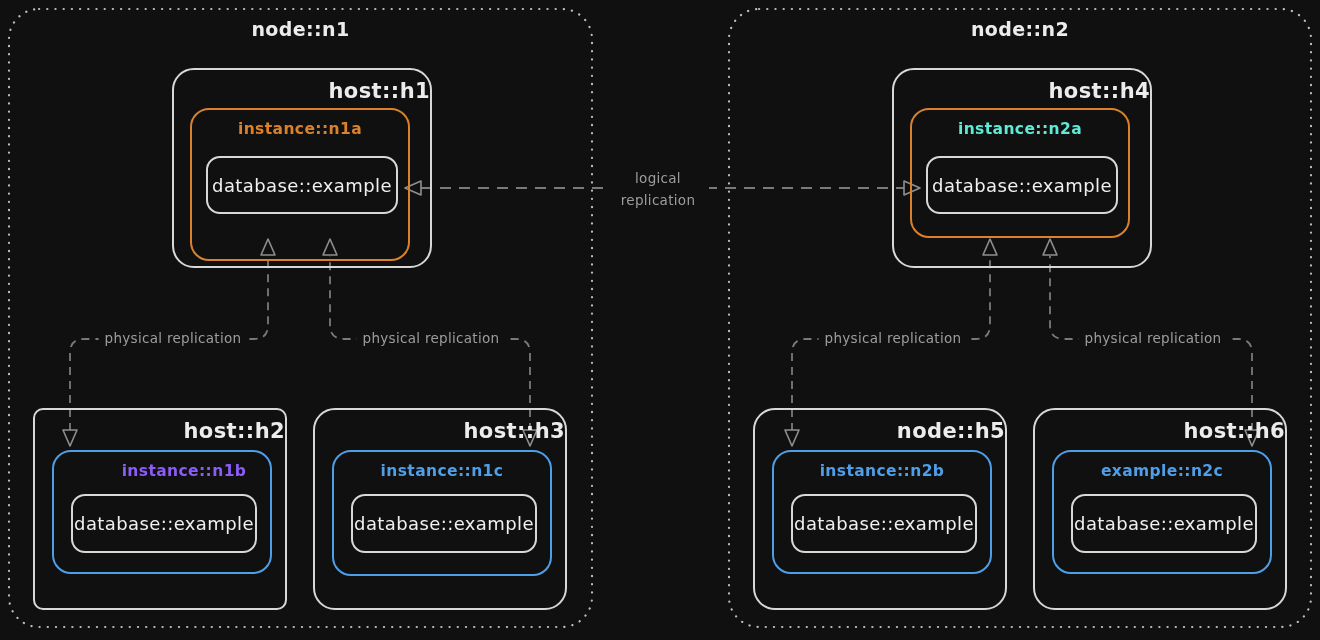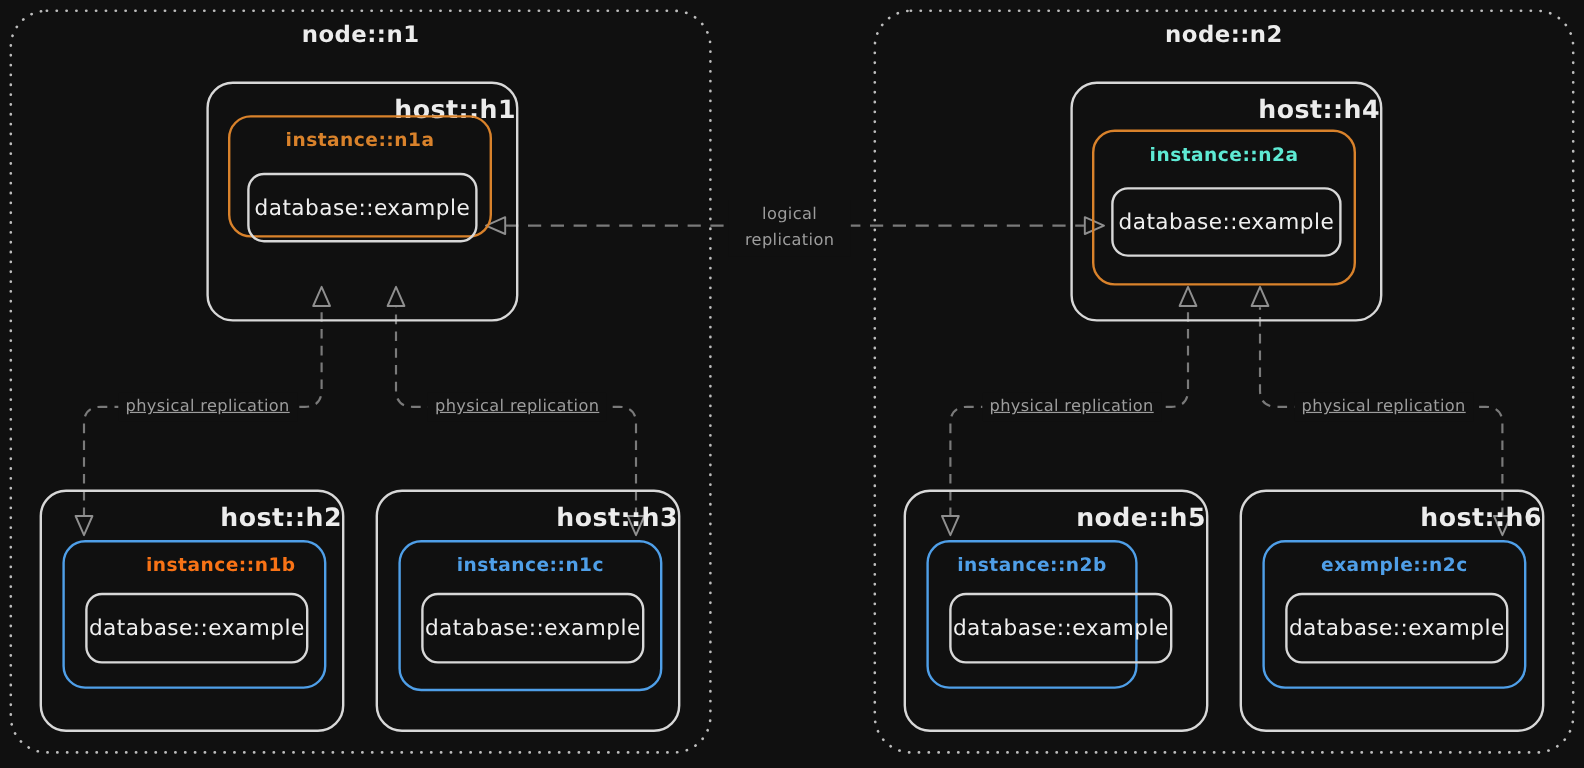--- a/index.html
+++ b/index.html
@@ -51,21 +51,21 @@
     position: absolute;
     transform: translate(-50%, -50%);
     background: #101010;
     color: #9d9d9d;
     font-size: 13.5px;
     letter-spacing: 0.3px;
     text-align: center;
     padding: 1px 6px;
     line-height: 1.6;
   }
-  .nowrap { white-space: nowrap; text-decoration: underline; }
+  .nowrap { white-space: nowrap; }
   .wrap2 { width: 86px; padding: 2px 8px; }
 </style>
 </head>
 <body>
 
 <div id="canvas">
 
   <svg id="edge-layer" viewBox="0 0 1320 640">
 
     <rect x="9" y="9" width="583" height="618" rx="30" fill="none" stroke="#bdbdbd" stroke-width="2.2" stroke-linecap="round" stroke-dasharray="0.2 8"></rect>
@@ -91,32 +91,32 @@
     <polygon points="1043,255 1057,255 1050,239" fill="#101010" stroke="#8f8f8f" stroke-width="1.6" stroke-linejoin="round"></polygon>
     <polygon points="1245,430 1259,430 1252,446" fill="#101010" stroke="#8f8f8f" stroke-width="1.6" stroke-linejoin="round"></polygon>
   </svg>
 
   <div class="box" style="left:8px; top:8px; width:585px; height:620px;">
     <div class="box-label node-label">node::n1</div>
   </div>
 
   <div class="box host" style="left:172px; top:68px; width:260px; height:200px;">
     <div class="box-label host-label">host::h1</div>
-    <div class="box instance" style="left: 16px; top: 26px; width: 220px; height: 102px; border-color: rgb(217, 130, 43);">
+    <div class="box instance" style="left: 16px; top: 38px; width: 220px; height: 153px; border-color: rgb(217, 130, 43);">
       <div class="box-label inst-label" style="color: rgb(217, 130, 43);">instance::n1a</div>
       <div class="box db" style="left:14px; top:46px; width:192px; height:58px;">
         <span class="db-label">database::example</span>
       </div>
     </div>
   </div>
 
-  <div class="box host" style="left:33px; top:408px; width:254px; height:202px;">
+  <div class="box host" style="left:33px; top:408px; width:254px; height:202px;border-radius:10px;">
     <div class="box-label host-label">host::h2</div>
     <div class="box instance" style="left: 17px; top: 40px; width: 220px; height: 124px; border-color: rgb(79, 159, 232);">
-      <div class="box-label inst-label" style="color: #f97316; padding-left: 44px;">instance::n1b</div>
+      <div class="box-label inst-label" style="color: #8b5cf6; padding-left: 44px;">instance::n1b</div>
       <div class="box db" style="left:17px; top:42px; width:186px; height:59px;">
         <span class="db-label">database::example</span>
       </div>
     </div>
   </div>
 
   <div class="box host" style="left:313px; top:408px; width:254px; height:202px;">
     <div class="box-label host-label">host::h3</div>
     <div class="box instance" style="left: 17px; top: 40px; width: 220px; height: 126px; border-color: rgb(79, 159, 232);">
       <div class="box-label inst-label" style="color: rgb(79, 159, 232);">instance::n1c</div>
@@ -135,21 +135,21 @@
     <div class="box instance" style="left: 16px; top: 38px; width: 220px; height: 130px; border-color: rgb(217, 130, 43);">
       <div class="box-label inst-label" style="color: #5eead4;">instance::n2a</div>
       <div class="box db" style="left:14px; top:46px; width:192px; height:58px;">
         <span class="db-label">database::example</span>
       </div>
     </div>
   </div>
 
   <div class="box host" style="left:753px; top:408px; width:254px; height:202px;">
     <div class="box-label host-label">node::h5</div>
-    <div class="box instance" style="left: 17px; top: 40px; width: 176px; height: 124px; border-color: rgb(79, 159, 232);">
+    <div class="box instance" style="left: 17px; top: 40px; width: 220px; height: 124px; border-color: rgb(79, 159, 232);">
       <div class="box-label inst-label" style="color: rgb(79, 159, 232);">instance::n2b</div>
       <div class="box db" style="left:17px; top:42px; width:186px; height:59px;">
         <span class="db-label">database::example</span>
       </div>
     </div>
   </div>
 
   <div class="box host" style="left:1033px; top:408px; width:254px; height:202px;">
     <div class="box-label host-label">host::h6</div>
     <div class="box instance" style="left: 17px; top: 40px; width: 220px; height: 124px; border-color: rgb(79, 159, 232);">

